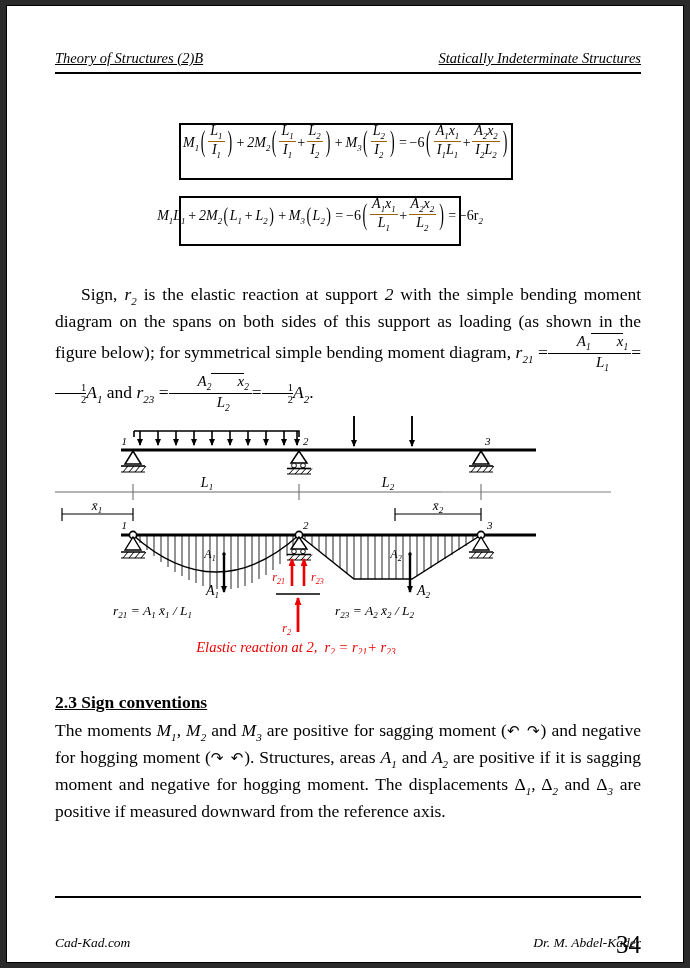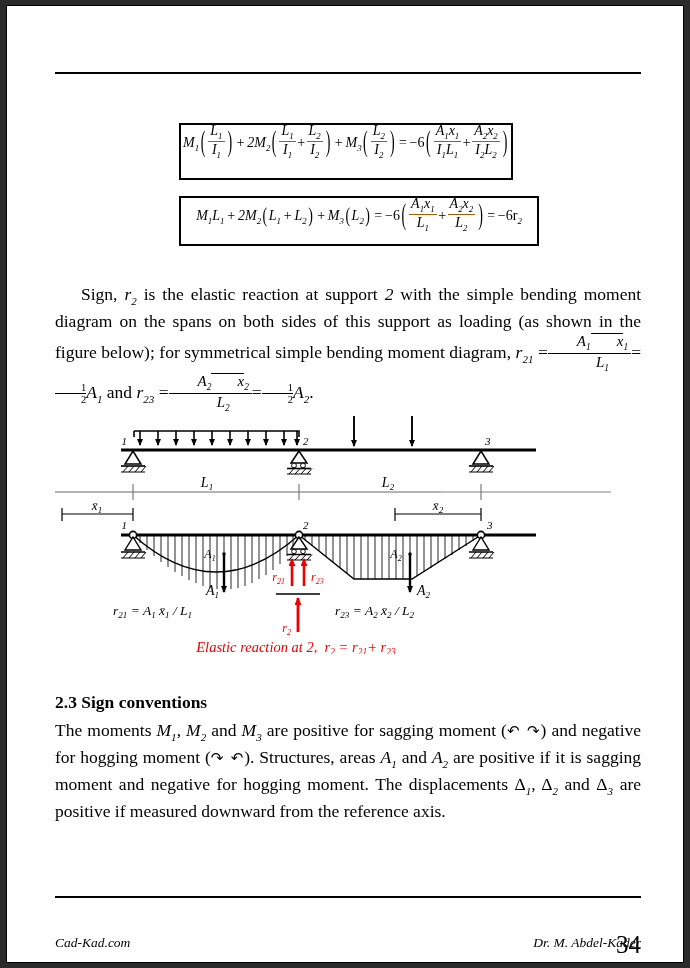--- a/index.html
+++ b/index.html
@@ -97,21 +97,21 @@
   .eqbox {
     position: absolute;
     border: 2.5px solid #000;
     background: #fff;
     box-sizing: border-box;
     display: flex;
     align-items: flex-start;
     justify-content: center;
   }
   #eqbox1 { left: 124px; top: 117px; width: 334px; height: 57px; }
-  #eqbox2 { left: 124px; top: 190px; width: 360px; height: 50px; }
+  #eqbox2 { left: 124px; top: 190px; width: 282px; height: 50px; }
 
   
   .math {
     font-family: "Liberation Serif", serif;
     font-size: 14px;
     font-style: italic;
     white-space: nowrap;
     line-height: 1;
   }
   .math .up { font-style: normal; }
@@ -181,20 +181,21 @@
   }
   .smallfrac > .num { display: block; }
   .smallfrac > .den { display: block; border-top: 1px solid #000; }
 
   #heading-sign {
     position: absolute;
     top: 686px;
     left: 0;
     font-size: 17.5px;
     font-weight: bold;
+    text-decoration: underline;
   }
   #para-sign { top: 712px; left: 0; }
   .wing {
     font-family: "DejaVu Sans", sans-serif;
     font-style: normal;
     font-size: 15px;
     letter-spacing: 1px;
   }
 
   
@@ -206,20 +207,24 @@
     height: 250px;
   }
   #figure svg { display: block; }
 </style>
 </head>
 <body>
 
 <div id="page">
   <div class="content">
 
+    <div class="runhead">
+      <span class="left">Theory of Structures (2)B</span>
+      <span class="right">Statically Indeterminate Structures</span>
+    </div>
     <div class="rule-head"></div>
 
     <div class="eqbox" id="eqbox1">
       <span class="math" title="M1(L1/I1)+2M2(L1/I1+L2/I2)+M3(L2/I2)=-6(A1x1/I1L1+A2x2/I2L2)">
         <span>M</span><sub>1</sub><span class="paren">(</span><span class="frac"><span class="num"><span>L</span><sub>1</sub></span><span class="den"><span>I</span><sub>1</sub></span></span><span class="paren">)</span><span class="up"> + </span><span>2M</span><sub>2</sub><span class="paren">(</span><span class="frac"><span class="num"><span>L</span><sub>1</sub></span><span class="den"><span>I</span><sub>1</sub></span></span><span class="up">+</span><span class="frac"><span class="num"><span>L</span><sub>2</sub></span><span class="den"><span>I</span><sub>2</sub></span></span><span class="paren">)</span><span class="up"> + </span><span>M</span><sub>3</sub><span class="paren">(</span><span class="frac"><span class="num"><span>L</span><sub>2</sub></span><span class="den"><span>I</span><sub>2</sub></span></span><span class="paren">)</span><span class="up"> = </span><span class="up">−6</span><span class="paren">(</span><span class="frac"><span class="num"><span>A</span><sub>1</sub><span class="ovl">x</span><sub>1</sub></span><span class="den"><span>I</span><sub>1</sub><span>L</span><sub>1</sub></span></span><span class="up">+</span><span class="frac"><span class="num"><span>A</span><sub>2</sub><span class="ovl">x</span><sub>2</sub></span><span class="den"><span>I</span><sub>2</sub><span>L</span><sub>2</sub></span></span><span class="paren">)</span>
       </span>
     </div>
 
     <div class="eqbox" id="eqbox2">
       <span class="math" title="M1L1+2M2(L1+L2)+M3(L2)=-6(A1x1/L1+A2x2/L2)=-6r2">

